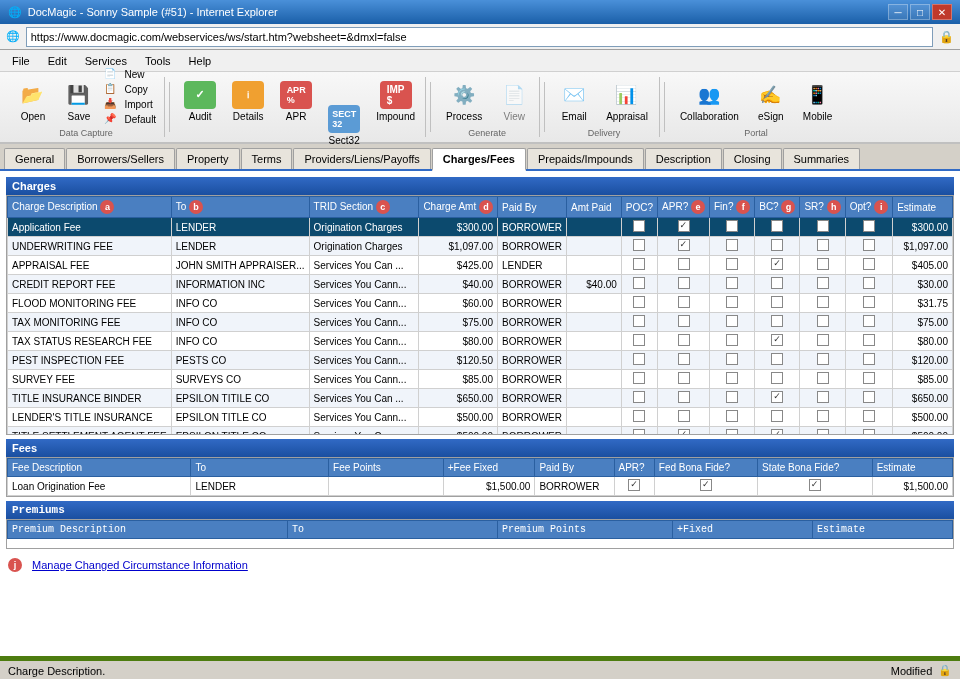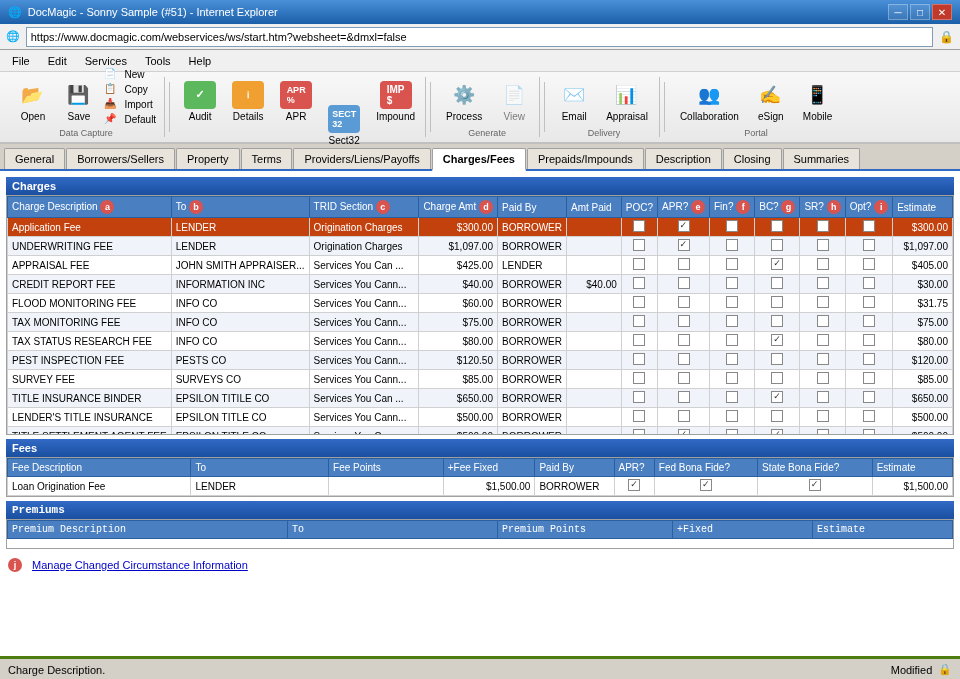--- a/index.html
+++ b/index.html
@@ -52,37 +52,37 @@
     
     
     .section-header { background: linear-gradient(to bottom, #316ac5, #1a4fa0); color: white; padding: 3px 6px; font-size: 11px; font-weight: bold; margin-bottom: 0; }
     
     
     .data-table { width: 100%; border-collapse: collapse; font-size: 10px; }
     .data-table th { background: #4a7fc1; color: white; padding: 3px 4px; text-align: left; border: 1px solid #2a5fa0; white-space: nowrap; font-weight: normal; }
     .data-table td { padding: 2px 4px; border: 1px solid #d0d0d0; white-space: nowrap; overflow: hidden; }
     .data-table tr:nth-child(even) td { background: #f0f4fa; }
     .data-table tr:nth-child(odd) td { background: white; }
-    .data-table tr.selected td { background: #c2410c; color: white; }
+    .data-table tr.selected td { background: #0c4a6e; color: white; }
     
     .circle-badge { display: inline-flex; align-items: center; justify-content: center; width: 14px; height: 14px; background: #d9534f; color: white; border-radius: 50%; font-size: 9px; font-weight: bold; }
     
     .charges-section { flex: 0 0 auto; }
     .charges-table-container { max-height: 240px; overflow-y: auto; border: 1px solid #a0a0a0; }
     .fees-section { flex: 0 0 auto; }
     .premiums-section { flex: 0 0 auto; font-family: Liberation Mono, monospace; }
     .premiums-table-container { border: 1px solid #a0a0a0; min-height: 30px; }
     
     .checkbox-cell { text-align: center; }
     .cb { width: 12px; height: 12px; border: 1px solid #888; display: inline-block; background: white; }
     .cb.checked { background: white; position: relative; }
     .cb.checked::after { content: '✓'; position: absolute; top: -1px; left: 1px; font-size: 9px; color: #333; }
     
     
-    .status-bar { background: #d4d0c8; border-top: 3px solid #4d7c0f; padding: 2px 8px; display: flex; justify-content: space-between; align-items: center; height: 24px; font-size: 11px; }
+    .status-bar { background: #d4d0c8; border-top: 5px solid #4d7c0f; padding: 2px 8px; display: flex; justify-content: space-between; align-items: center; height: 24px; font-size: 11px; }
     
     
     .manage-link { color: #0000cc; text-decoration: underline; cursor: pointer; font-size: 11px; padding: 2px 6px; }
     
     .col-charge-desc { width: 160px; }
     .col-to { width: 120px; }
     .col-trid { width: 110px; }
     .col-amt { width: 70px; text-align: right; }
     .col-paidby { width: 65px; }
     .col-amtpaid { width: 55px; text-align: right; }

